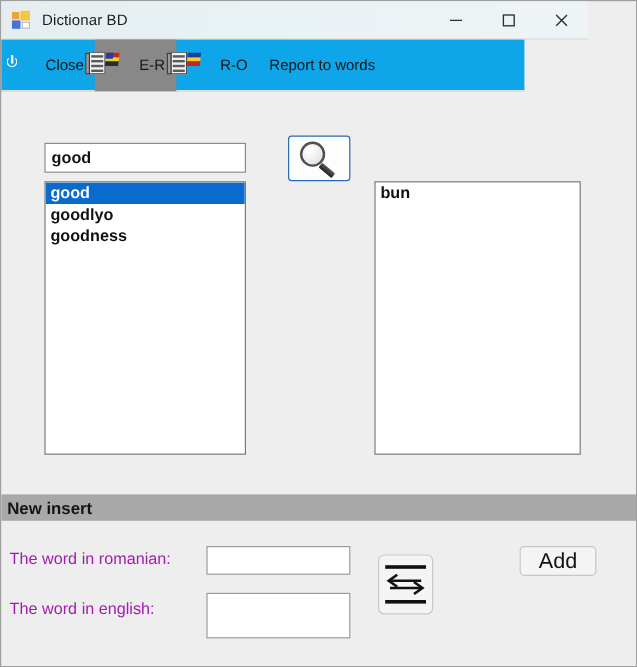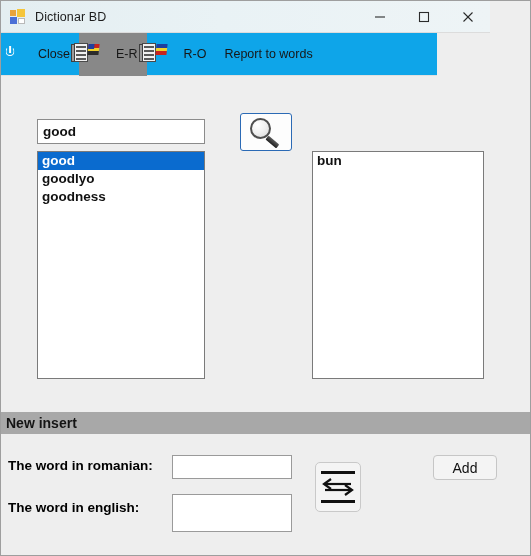--- a/index.html
+++ b/index.html
@@ -197,21 +197,21 @@
     background: #a8a8a8;
     display: flex; align-items: center;
   }
   .section-title {
     font-size: 14px; font-weight: bold; color: #141414;
     padding-left: 5px;
   }
 
   .field-label {
     position: absolute;
-    font-size: 13.5px; font-weight: bold; color: #000000;
+    font-size: 13.5px; font-weight: normal; color: #a21caf;
     white-space: nowrap;
   }
   #label-ro { left: 7px;  top: 457px; }
   #label-en { left: 7px;  top: 499px; }
 
   .field-input {
     position: absolute;
     background: #ffffff;
     border: 1px solid #9a9a9a;
     font-family: "Liberation Sans", sans-serif;
@@ -236,21 +236,21 @@
   .swap-glyph .bar.top { top: 2px; }
   .swap-glyph .bar.bot { bottom: 2px; }
   .swap-glyph svg { position: absolute; left: 1px; top: 9px; }
 
   .action-btn {
     position: absolute;
     background: #f4f4f4;
     border: 1px solid #c6c6c6;
     border-radius: 4px;
     font-family: "Liberation Sans", sans-serif;
-    font-size: 14px;
+    font-size: 18px;
     color: #111111;
     text-align: center;
   }
   #btn-add     { left: 432px; top: 454px; width: 64px; height: 25px; }
   #btn-refresh { left: 432px; top: 494px; width: 64px; height: 25px; }
 </style>
 </head>
 <body>
 
 <div id="app">

